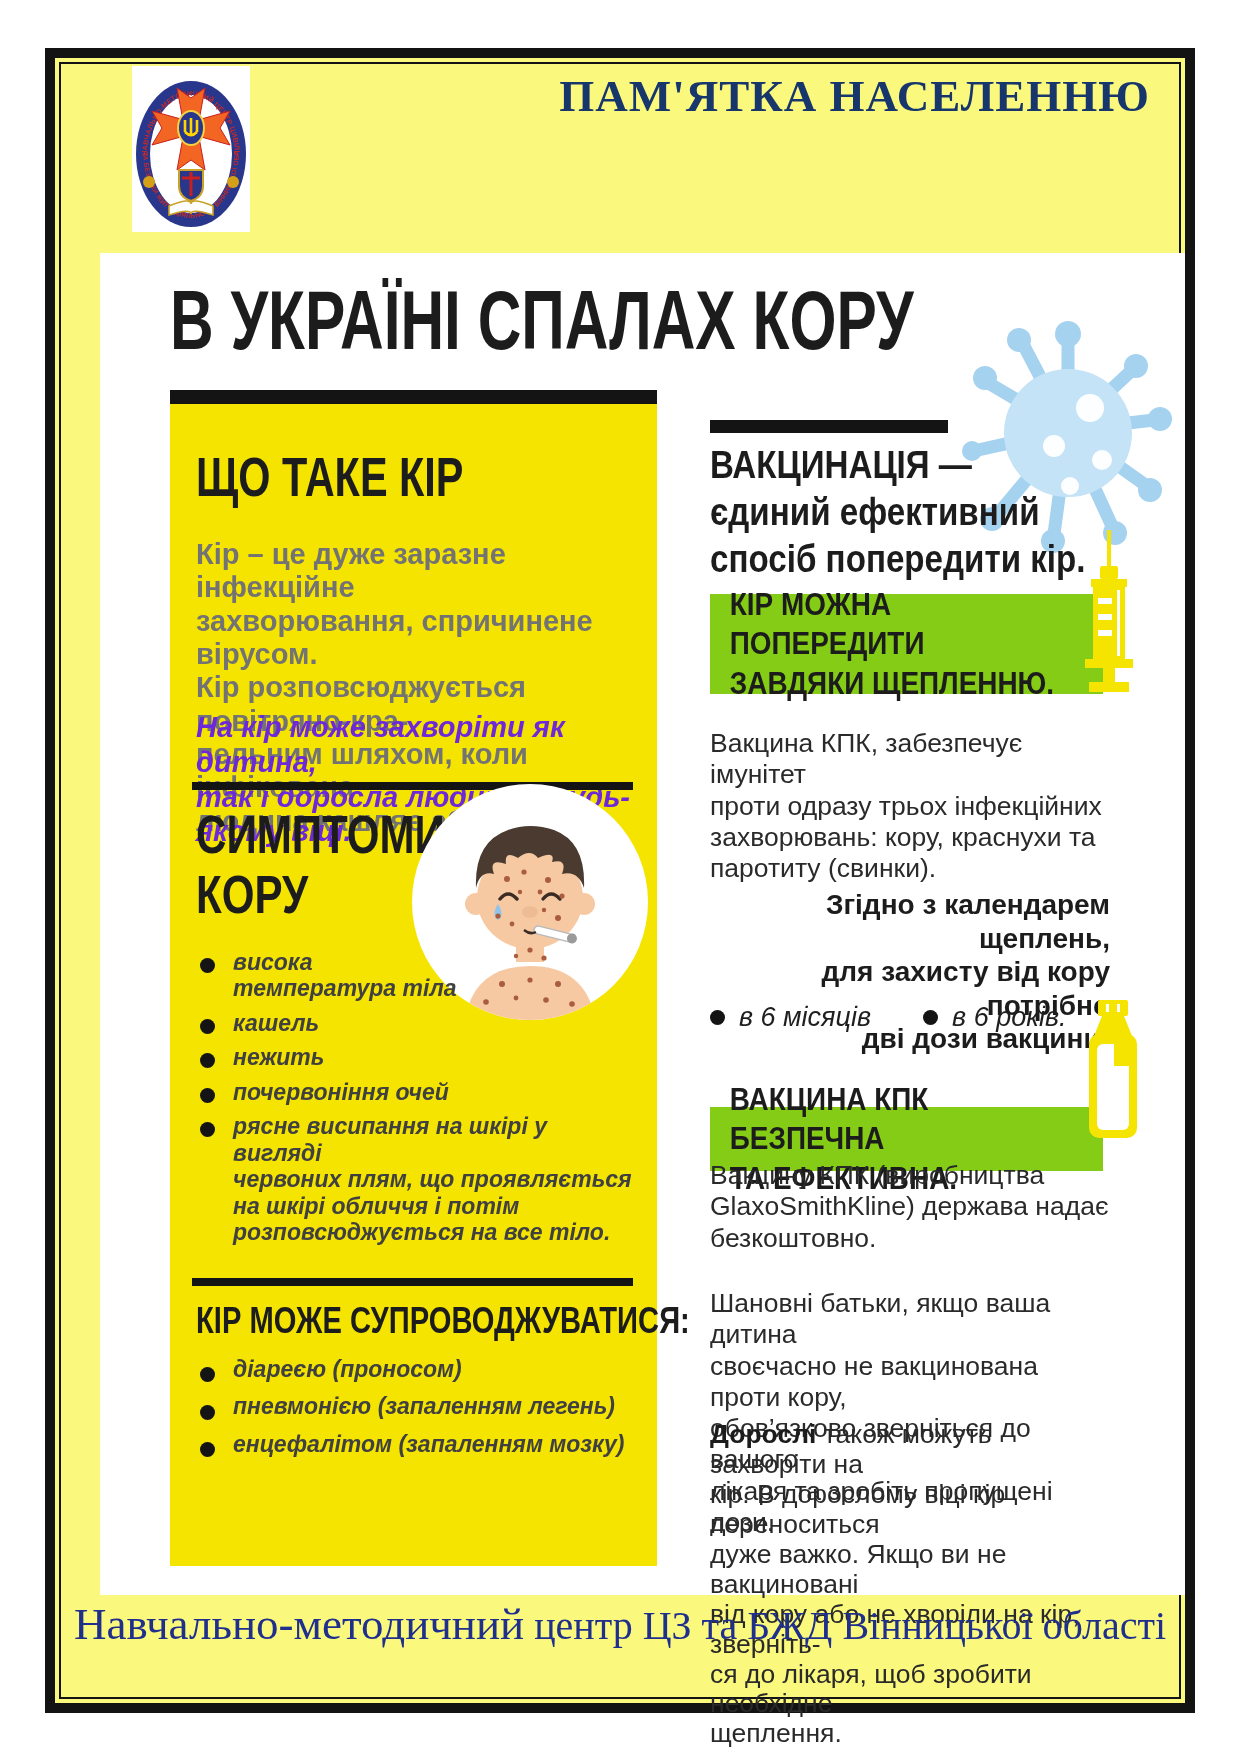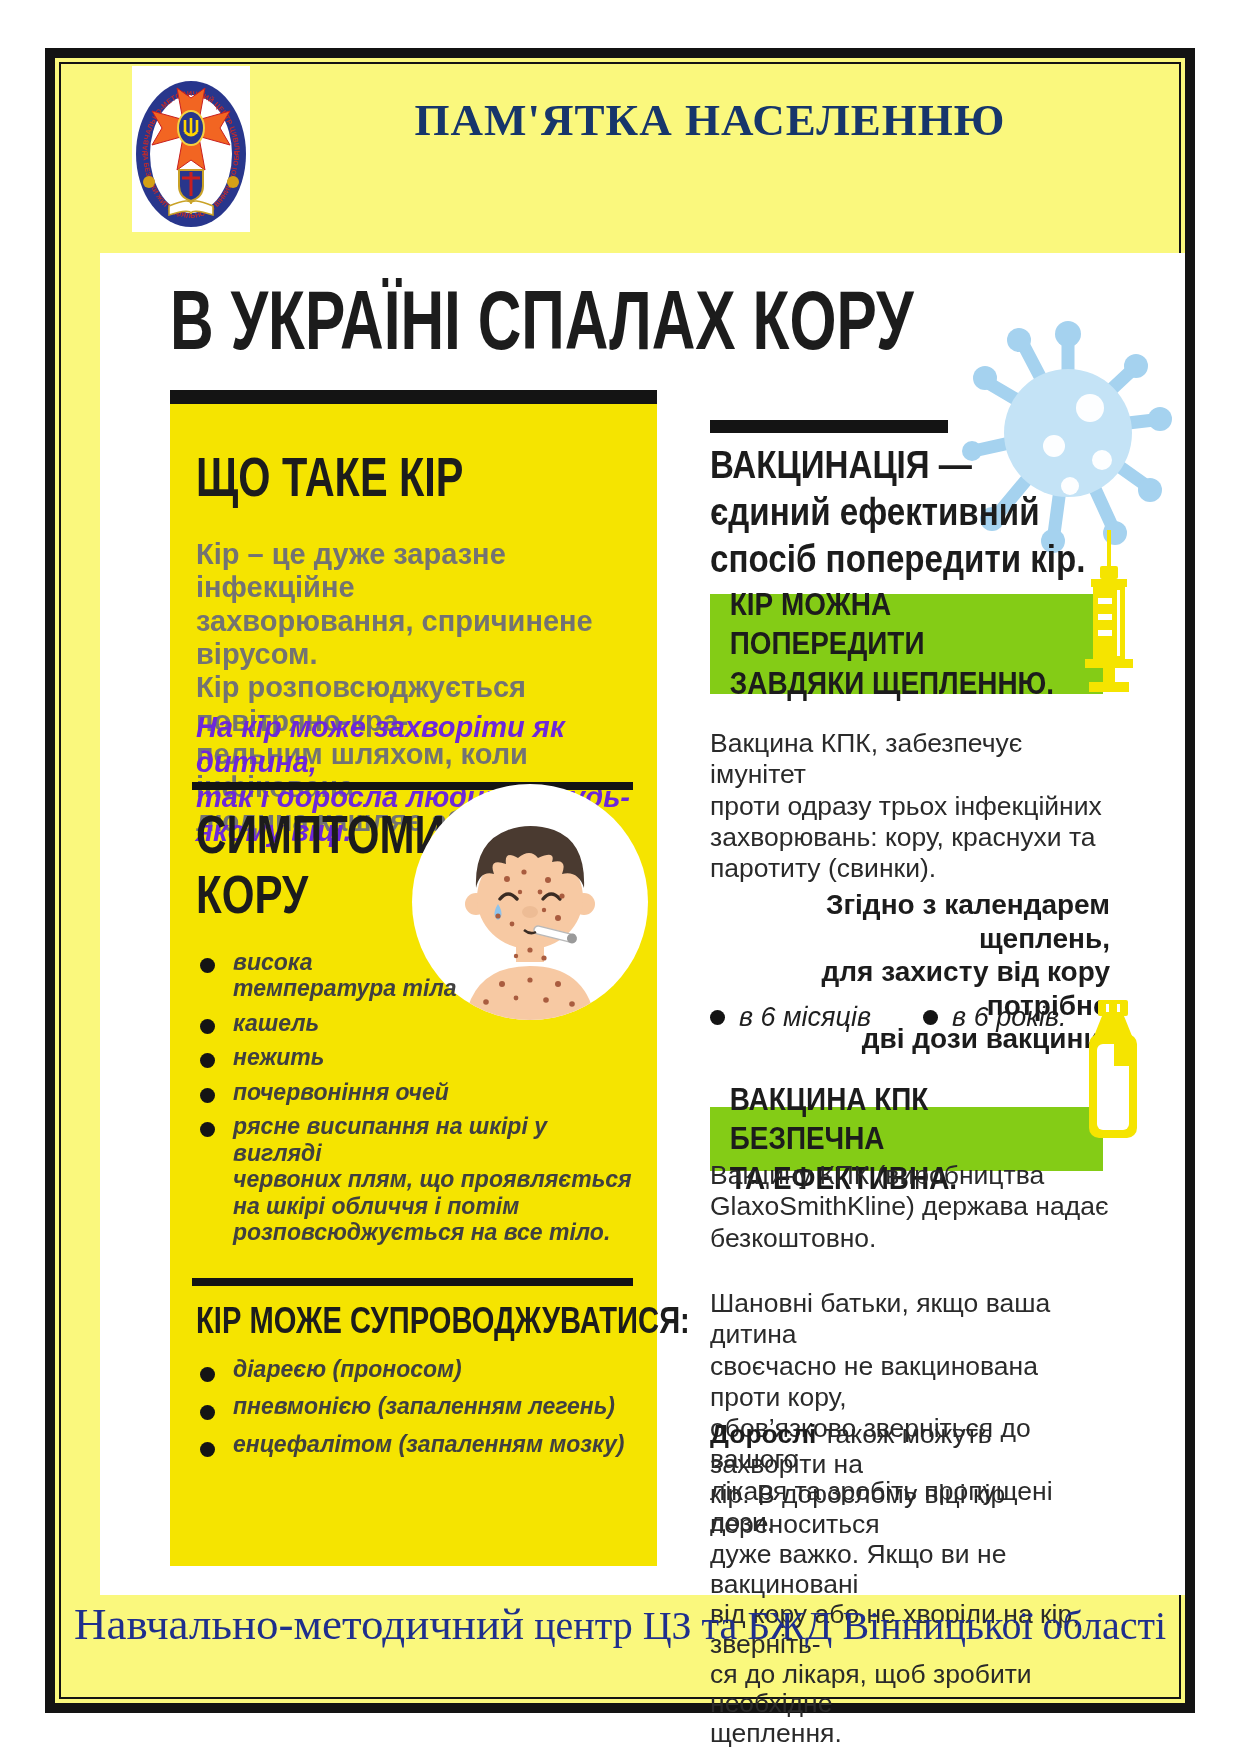--- a/index.html
+++ b/index.html
@@ -15,21 +15,21 @@
   }
   .content-white {
     position:absolute; left:100px; top:253px; width:1085px; height:1342px;
     background:#ffffff;
   }
   .logo-box {
     position:absolute; left:132px; top:66px; width:118px; height:166px;
     background:#ffffff;
   }
   .header-titles {
-    position:absolute; left:270px; top:94px; width:880px; text-align:center;
+    position:absolute; left:270px; top:70px; width:880px; text-align:right;
     font-family:"Liberation Serif", serif; font-weight:700;
   }
   .h-top  { font-size:45px; letter-spacing:1px; color:#17366B; }
   .h-sub  { font-size:48px; letter-spacing:1px; color:#C00000; margin-top:8px; }
 
   .pre { white-space:pre-line; }
   .cond { transform-origin:left top; display:block; }
 
   .main-title {
     position:absolute; left:170px; top:272px; font-size:84px; font-weight:800;

